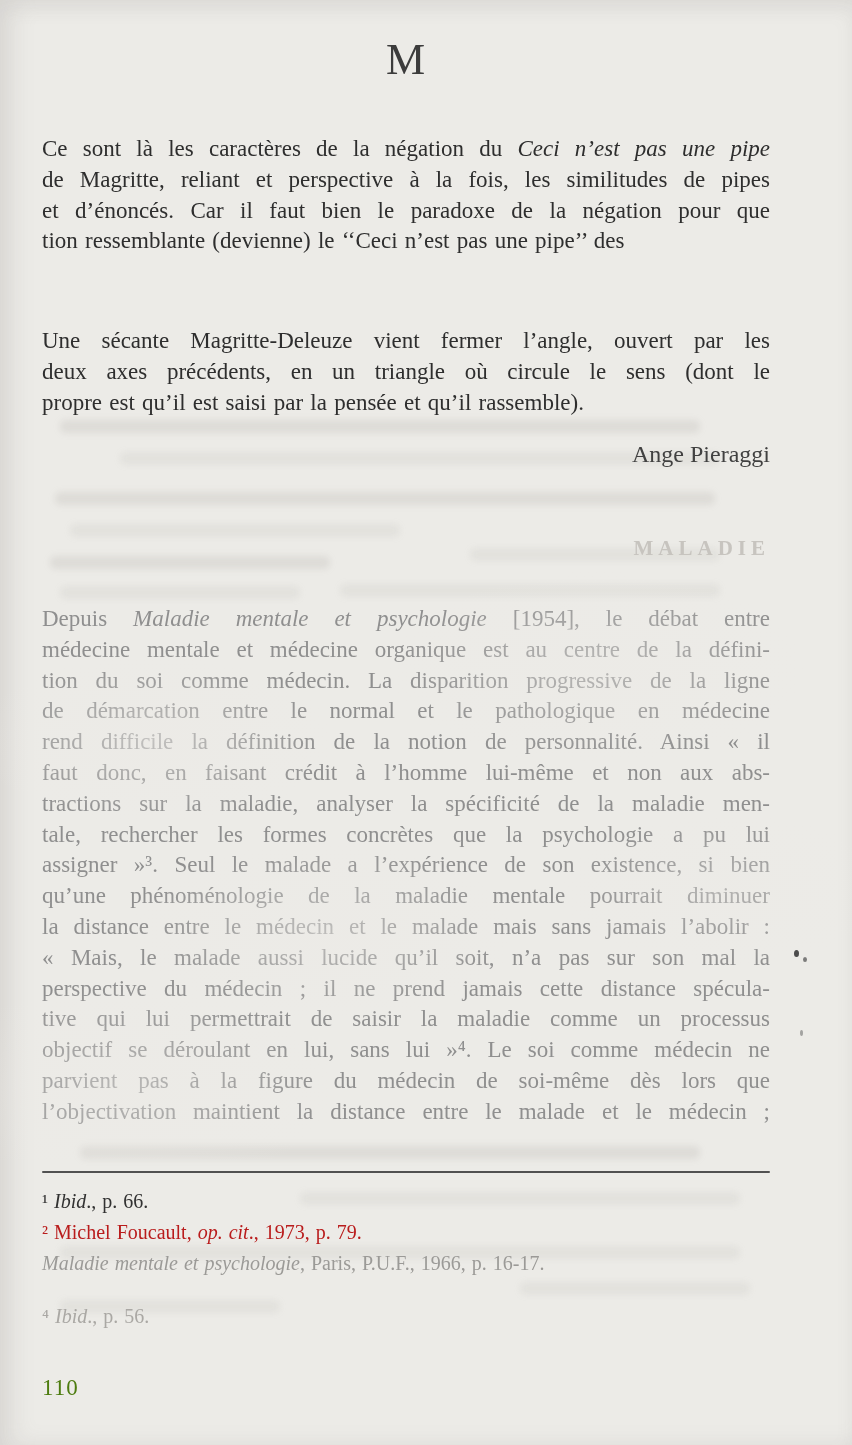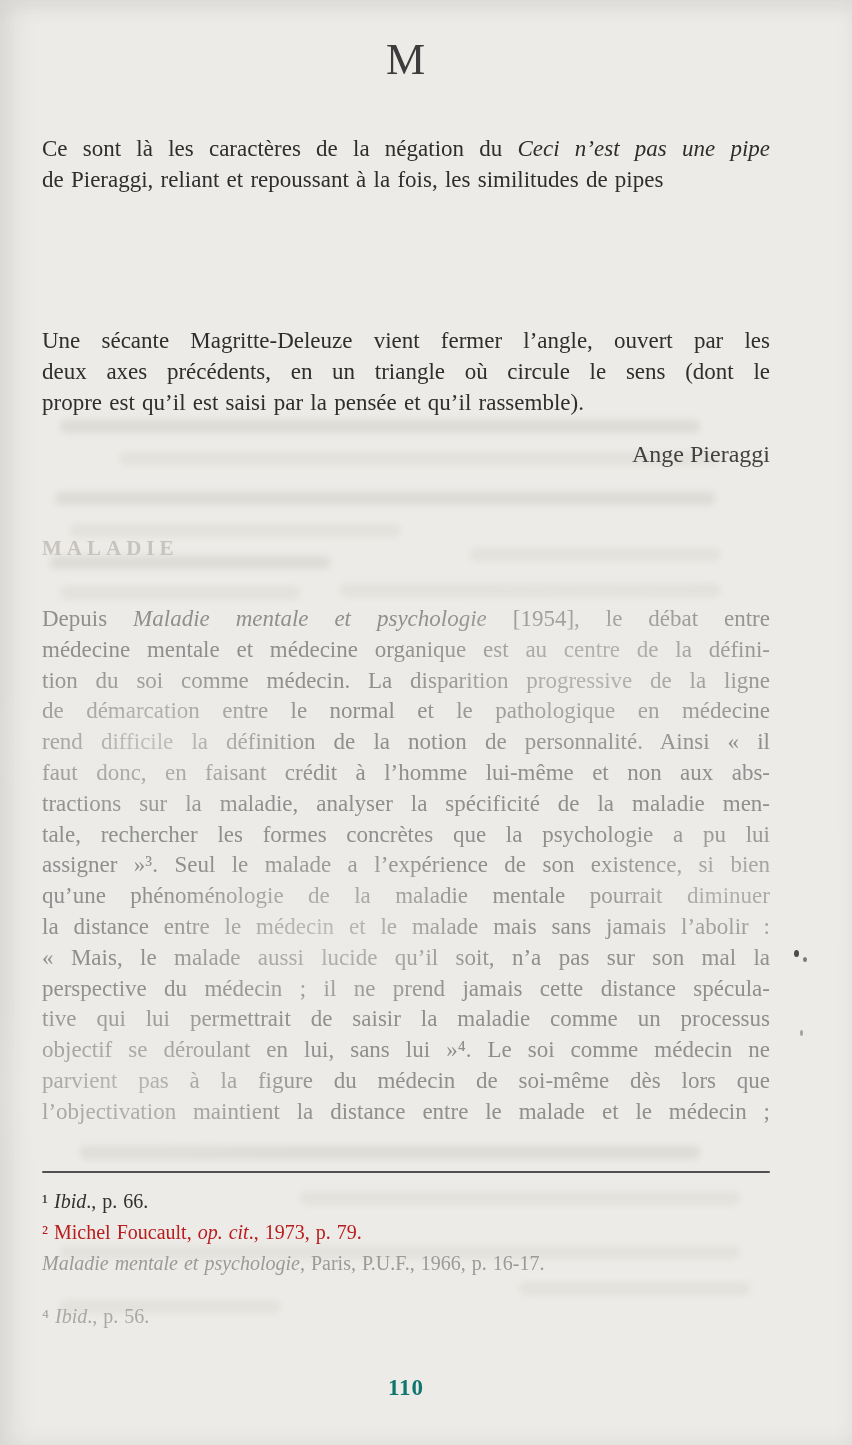--- a/index.html
+++ b/index.html
@@ -19,31 +19,31 @@
   
   #letter-head{top:34px;text-align:center;font-size:44px;color:#3c3c3c;letter-spacing:1px;}
   
   .para{font-size:23px;line-height:30.8px;word-spacing:1.5px;}
   .line{text-align:justify;text-align-last:justify;white-space:normal;}
   .para .line:last-child{text-align-last:left;}
   .para.justify-all .line:last-child{text-align-last:justify;}
   #magritte-paragraph{top:134px;color:#2e2e2e;}
   #secante-paragraph{top:326px;color:#2e2e2e;}
   #signature{top:441px;text-align:right;font-size:24px;color:#414141;padding-right:2px;}
-  #maladie-heading{top:536px;text-align:left;font-size:21px;font-weight:bold;
+  #maladie-heading{top:536px;text-align:right;font-size:21px;font-weight:bold;
     letter-spacing:5px;color:#c7c4bf;}
   #maladie-paragraph{top:604px;color:#8f8f8f;}
   
   #footnote-rule{top:1171px;height:2px;background:#515151;border-radius:1px;}
   .footnote{font-size:20px;line-height:30px;word-spacing:1px;}
   #footnote-1{top:1186px;color:#323232;font-family:Liberation Serif, serif;}
   #footnote-2{top:1217px;color:#b91c1c;}
   #footnote-3{top:1248px;color:#9b9a97;}
   #footnote-4{top:1301px;color:#aaa8a4;}
-  #page-number{top:1375px;text-align:center;font-size:23px;font-weight:bold;color:#0f766e;letter-spacing:1px;}
+  #page-number{top:1375px;font-size:23px;font-weight:normal;color:#4d7c0f;letter-spacing:1px;}
   
   .smudge{position:absolute;height:13px;border-radius:6px;
     background:rgba(152,149,141,.17);filter:blur(3px);}
   .smudge.light{background:rgba(158,155,147,.11);}
   
   #fade-overlay{position:absolute;left:0;top:560px;width:852px;height:600px;pointer-events:none;
     background:
       radial-gradient(260px 120px at 18% 30%, rgba(236,234,230,.55), rgba(236,234,230,0) 70%),
       radial-gradient(300px 140px at 70% 18%, rgba(236,234,230,.45), rgba(236,234,230,0) 70%),
       radial-gradient(280px 130px at 38% 62%, rgba(236,234,230,.5), rgba(236,234,230,0) 70%),
@@ -68,21 +68,23 @@
   <div class="smudge" style="left:80px;top:1146px;width:620px;"></div>
   <div class="smudge light" style="left:300px;top:1192px;width:440px;"></div>
   <div class="smudge light" style="left:60px;top:1246px;width:680px;"></div>
   <div class="smudge light" style="left:520px;top:1282px;width:230px;"></div>
   <div class="smudge light" style="left:60px;top:1300px;width:220px;"></div>
 
   <div id="letter-head" class="block">M</div>
 
   <div id="magritte-paragraph" class="block para">
       <div class="line">Ce sont là les caractères de la négation du <i>Ceci n’est pas une pipe</i></div>
-      <div class="line">de Pieraggi, reliant et repoussant à la fois, les similitudes de pipes</div>
+      <div class="line">de Magritte, reliant et perspective à la fois, les similitudes de pipes</div>
+      <div class="line">et d’énoncés. Car il faut bien le paradoxe de la négation pour que</div>
+      <div class="line">tion ressemblante (devienne) le ‘‘Ceci n’est pas une pipe’’ des</div>
     </div>
 
   <div id="signature" class="block">Ange Pieraggi</div>
 
   <div id="secante-paragraph" class="block para">
       <div class="line">Une sécante Magritte-Deleuze vient fermer l’angle, ouvert par les</div>
       <div class="line">deux axes précédents, en un triangle où circule le sens (dont le</div>
       <div class="line">propre est qu’il est saisi par la pensée et qu’il rassemble).</div>
     </div>
 

